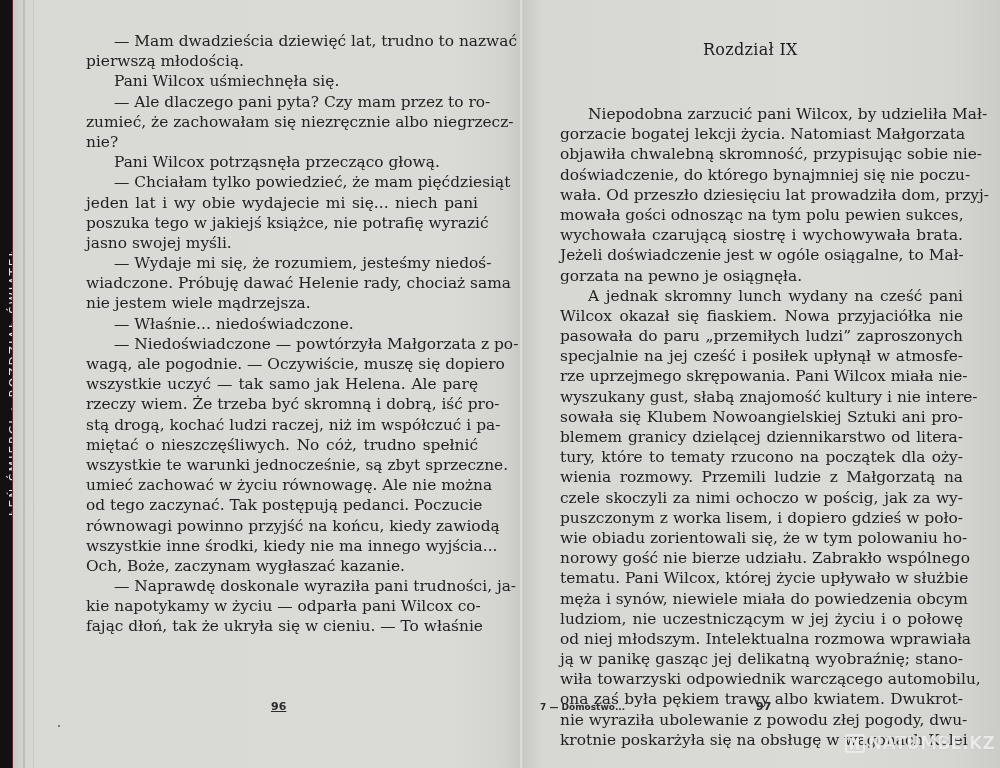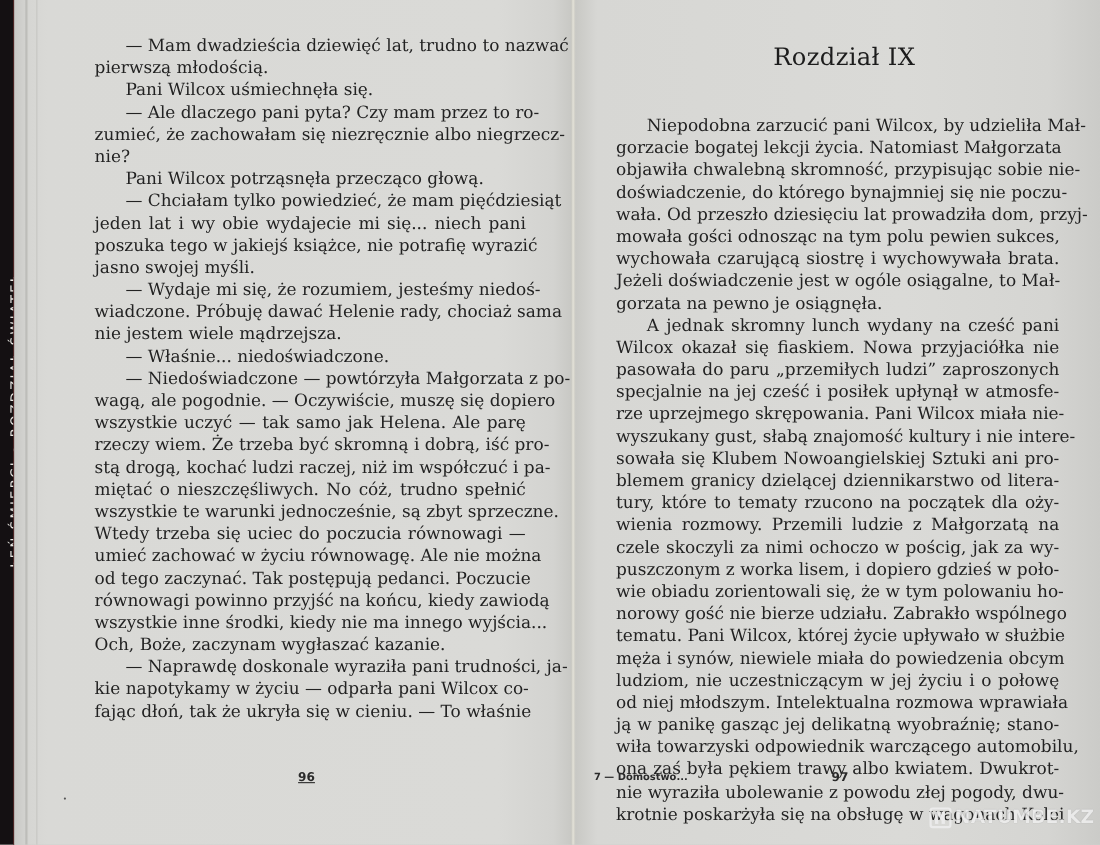--- a/index.html
+++ b/index.html
@@ -51,21 +51,21 @@
     .page-left .text-block { left: 73px; top: 31px; width: 392px; }
     .page-right .text-block { left: 37px; top: 104px; width: 403px; }
     .line {
       display: block; white-space: nowrap; text-align: justify;
       text-align-last: justify; height: 20.2px;
     }
     .line.last { text-align-last: left; }
     .line.indent { padding-left: 28px; }
     .chapter-title {
       position: absolute; left: 180px; top: 40px;
-      font-size: 22px; color: #1c1c1c; letter-spacing: 0.3px;
+      font-size: 16px; color: #1c1c1c; letter-spacing: 0.3px;
     }
     .folio {
       position: absolute; top: 700px;
       font-family: "DejaVu Sans", sans-serif; font-size: 11px; font-weight: bold;
       color: #2a2a2a;
     }
     .page-left .folio { left: 258px; text-decoration: underline; }
     .page-right .folio.num { left: 233px; text-align: center; }
     .page-right .folio.sig { left: 17px; font-size: 9px; top: 702px; }
     .watermark {
@@ -114,21 +114,20 @@
       <span class="line">wiadczone. Próbuję dawać Helenie rady, chociaż sama</span>
       <span class="line last">nie jestem wiele mądrzejsza.</span>
       <span class="line indent last">— Właśnie... niedoświadczone.</span>
       <span class="line indent">— Niedoświadczone — powtórzyła Małgorzata z po-</span>
       <span class="line">wagą, ale pogodnie. — Oczywiście, muszę się dopiero</span>
       <span class="line">wszystkie uczyć — tak samo jak Helena. Ale parę</span>
       <span class="line">rzeczy wiem. Że trzeba być skromną i dobrą, iść pro-</span>
       <span class="line">stą drogą, kochać ludzi raczej, niż im współczuć i pa-</span>
       <span class="line">miętać o nieszczęśliwych. No cóż, trudno spełnić</span>
       <span class="line">wszystkie te warunki jednocześnie, są zbyt sprzeczne.</span>
-      <span class="line">Wtedy trzeba się uciec do poczucia równowagi —</span>
       <span class="line">umieć zachować w życiu równowagę. Ale nie można</span>
       <span class="line">od tego zaczynać. Tak postępują pedanci. Poczucie</span>
       <span class="line">równowagi powinno przyjść na końcu, kiedy zawiodą</span>
       <span class="line">wszystkie inne środki, kiedy nie ma innego wyjścia...</span>
       <span class="line last">Och, Boże, zaczynam wygłaszać kazanie.</span>
       <span class="line indent">— Naprawdę doskonale wyraziła pani trudności, ja-</span>
       <span class="line">kie napotykamy w życiu — odparła pani Wilcox co-</span>
       <span class="line">fając dłoń, tak że ukryła się w cieniu. — To właśnie</span>
     </div>
   <div class="folio">96</div>

